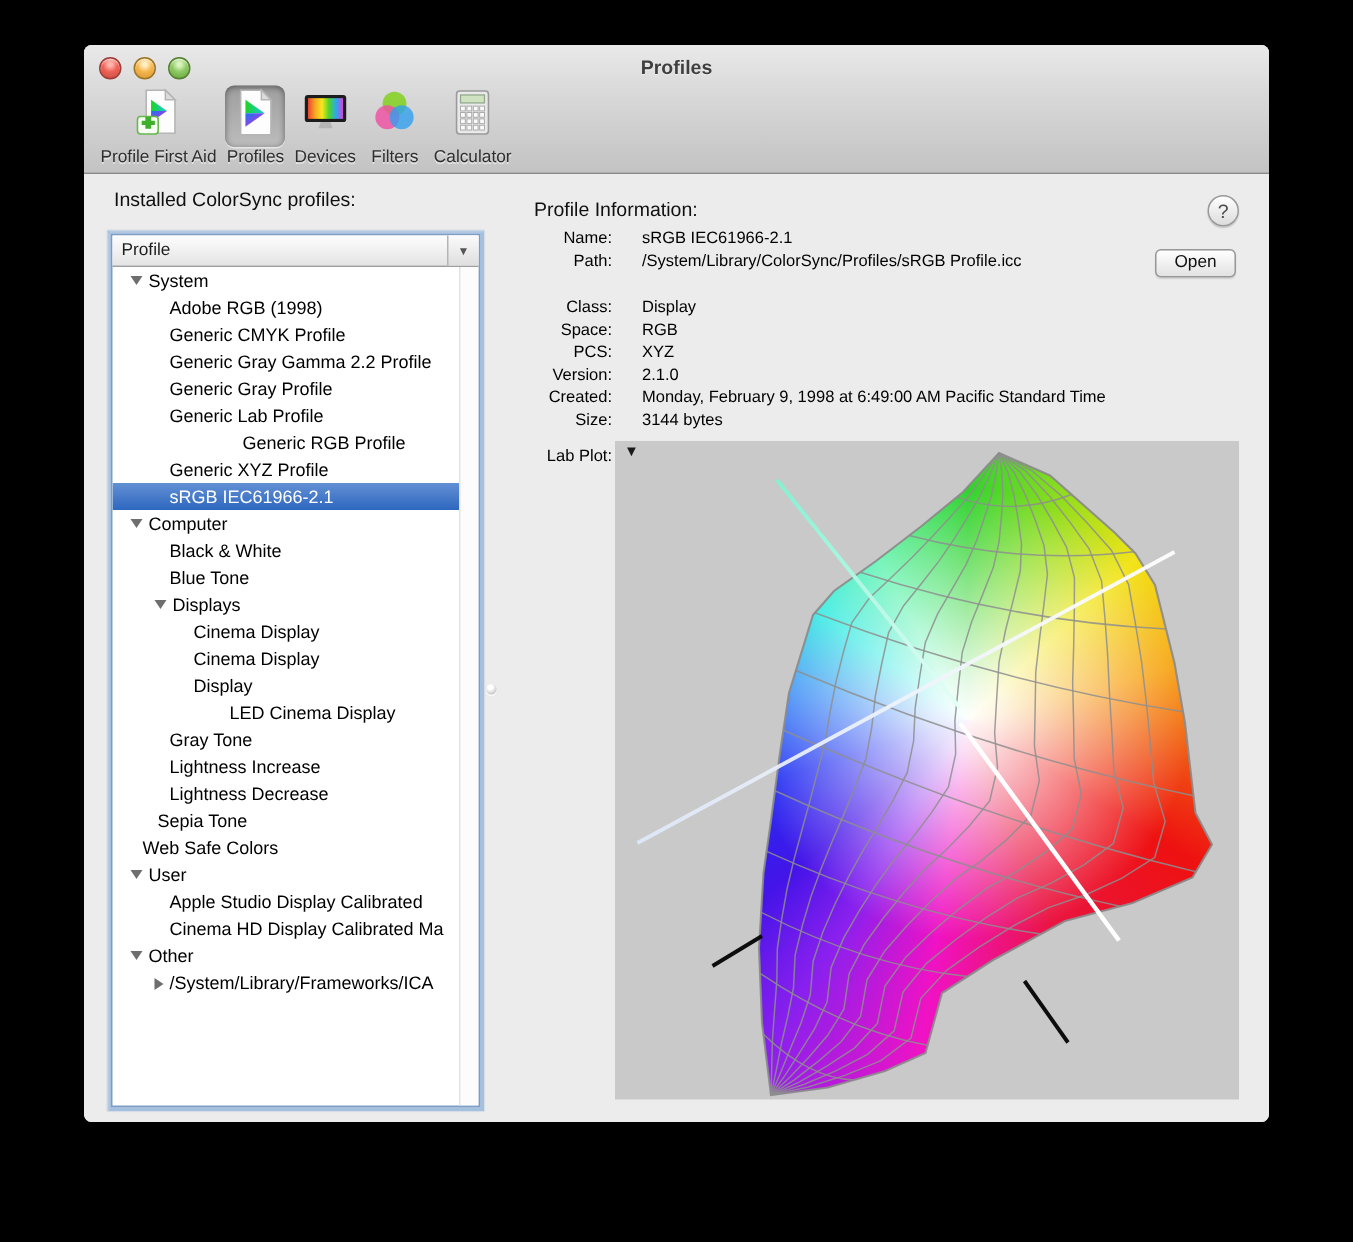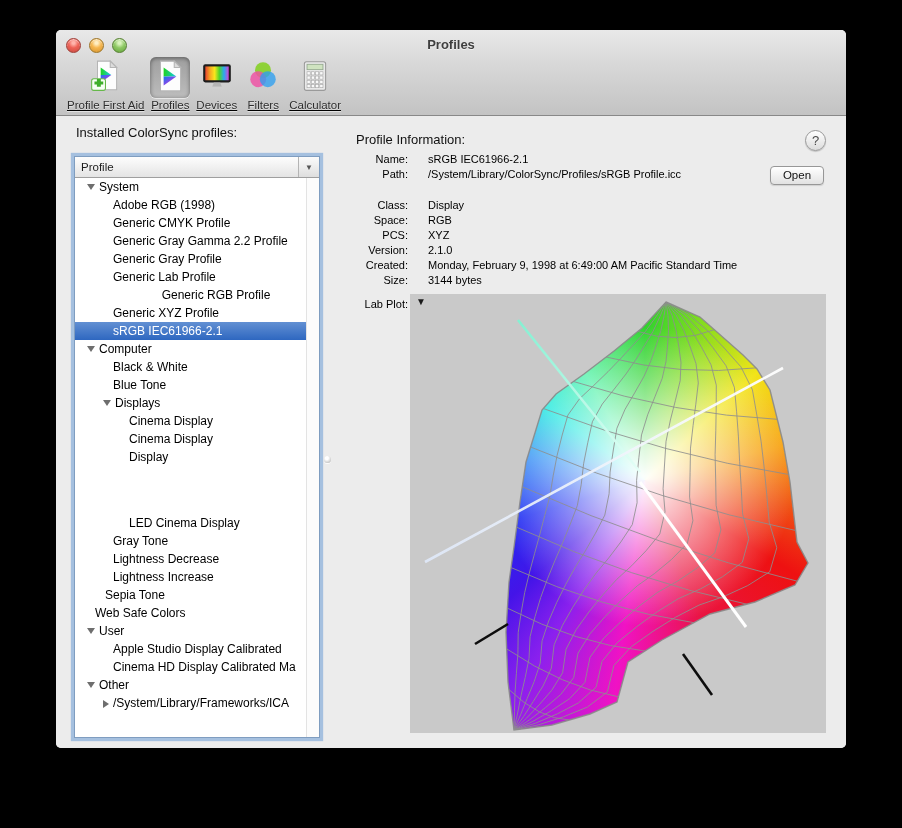--- a/index.html
+++ b/index.html
@@ -11,21 +11,21 @@
           background:linear-gradient(#e9e9e9,#d8d8d8 40%,#c3c3c3);border-bottom:1px solid #888;}
   .titlebar{position:absolute;left:0;top:0;right:0;height:28px;}
   .title{position:absolute;left:0;right:0;top:7px;text-align:center;font-size:13px;font-weight:bold;
          color:#3f3f3f;text-shadow:0 1px 0 rgba(255,255,255,.55);}
   .lights{position:absolute;left:10px;top:8px;display:flex;gap:8px;}
   .light{width:13px;height:13px;border-radius:50%;box-shadow:inset 0 1px 1px rgba(255,255,255,.6);}
   .light.close{background:radial-gradient(circle at 50% 30%,#ffb3ab 0 12%,#ee6156 45%,#c44b41);border:1px solid #9f3c35;}
   .light.min{background:radial-gradient(circle at 50% 30%,#ffeec2 0 12%,#f6b64e 45%,#d3932f);border:1px solid #9c7426;}
   .light.zoom{background:radial-gradient(circle at 50% 30%,#d9f3bc 0 12%,#8ec963 45%,#64a23c);border:1px solid #557f31;}
   .toolbar{position:absolute;left:8px;top:27px;height:57px;display:flex;align-items:flex-start;}
-  .tool{display:flex;flex-direction:column;align-items:center;padding:0 3px;cursor:default;text-decoration:underline;}
+  .tool{display:flex;flex-direction:column;align-items:center;padding:0 3px;cursor:default;}
   .tool .iconbox{width:40px;height:41px;border-radius:6px;display:flex;align-items:center;justify-content:center;}
   .tool.selected .iconbox{background:linear-gradient(#9e9e9e,#bdbdbd);
         box-shadow:inset 0 1px 4px rgba(0,0,0,.45),0 1px 0 rgba(255,255,255,.55);}
   .tool .tlabel{font-size:11.5px;color:#2e2e2e;margin-top:1px;text-shadow:0 1px 0 rgba(255,255,255,.5);white-space:nowrap;}
 
   .content{position:absolute;left:0;top:86px;right:0;bottom:0;background:#ececec;}
   .side-heading{position:absolute;left:20px;top:9px;font-size:13px;color:#101010;}
   .listbox{position:absolute;left:18px;top:40px;width:246px;height:582px;background:#fff;
            border:1px solid #7f9dc0;box-shadow:0 0 1px 3px rgba(119,163,215,.6);
            display:flex;flex-direction:column;box-sizing:border-box;}
@@ -206,24 +206,24 @@
           <div class="row" style="padding-left: 38px; text-align: center;"><span>Generic RGB Profile</span></div>
           <div class="row" style="padding-left: 38px;"><span>Generic XYZ Profile</span></div>
           <div class="row selected" style="padding-left: 38px;"><span>sRGB IEC61966-2.1</span></div>
           <div class="row" style="padding-left: 12px;"><span class="tri open"></span><span>Computer</span></div>
           <div class="row" style="padding-left: 38px;"><span>Black &amp; White</span></div>
           <div class="row" style="padding-left: 38px;"><span>Blue Tone</span></div>
           <div class="row" style="padding-left: 28px;"><span class="tri open"></span><span>Displays</span></div>
           <div class="row" style="padding-left: 54px;"><span>Cinema Display</span></div>
           <div class="row" style="padding-left: 54px;"><span>Cinema Display</span></div>
           <div class="row" style="padding-left: 54px;"><span>Display</span></div>
-          <div class="row" style="padding-left: 54px; margin-top: 48px;"><span>LED Cinema Display</span></div>
+          <div class="row" style="padding-left: 78px;"><span>LED Cinema Display</span></div>
           <div class="row" style="padding-left: 38px;"><span>Gray Tone</span></div>
+          <div class="row" style="padding-left: 38px;"><span>Lightness Increase</span></div>
           <div class="row" style="padding-left: 38px;"><span>Lightness Decrease</span></div>
-          <div class="row" style="padding-left: 38px;"><span>Lightness Increase</span></div>
           <div class="row" style="padding-left: 30px;"><span>Sepia Tone</span></div>
           <div class="row" style="padding-left: 20px;"><span>Web Safe Colors</span></div>
           <div class="row" style="padding-left: 12px;"><span class="tri open"></span><span>User</span></div>
           <div class="row" style="padding-left: 38px;"><span>Apple Studio Display Calibrated</span></div>
           <div class="row" style="padding-left: 38px;"><span>Cinema HD Display Calibrated Ma</span></div>
           <div class="row" style="padding-left: 12px;"><span class="tri open"></span><span>Other</span></div>
           <div class="row" style="padding-left: 28px;"><span class="tri closed"></span><span>/System/Library/Frameworks/ICA</span></div>
         </div>
     </div>
 

